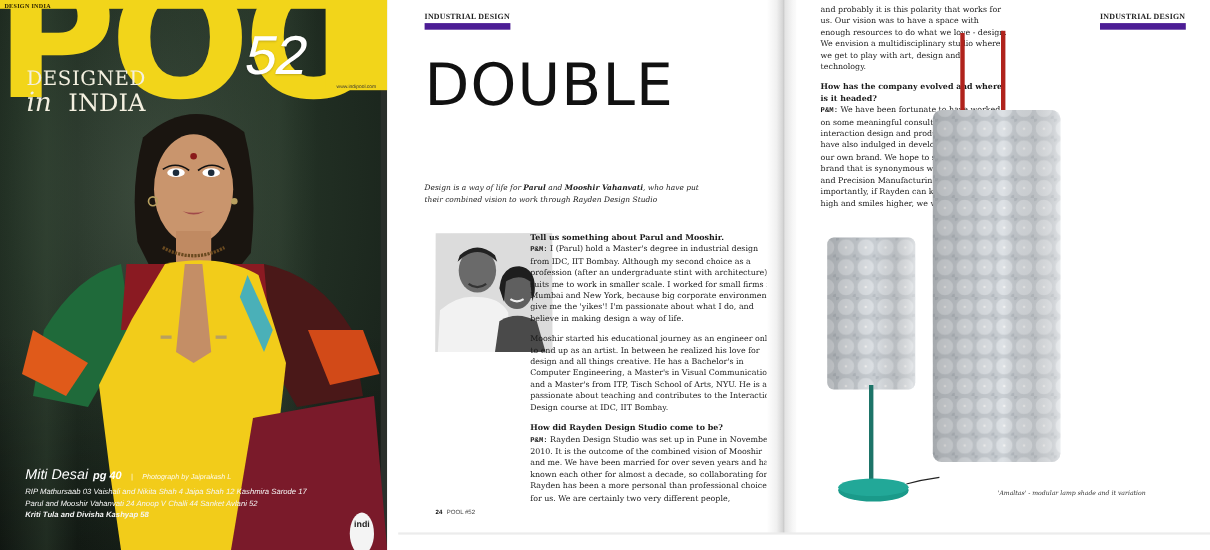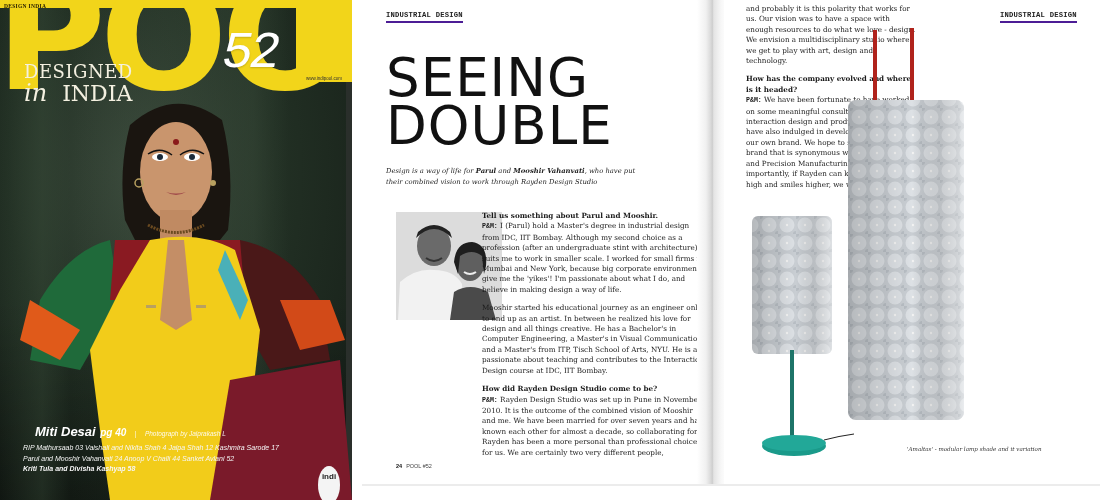--- a/index.html
+++ b/index.html
@@ -20,35 +20,35 @@
   .masthead-l-ext{position:absolute;left:296px;top:0;width:56px;height:82px;background:#f2d51a;z-index:2;}
   .issue-no{position:absolute;left:222px;top:28px;font-family:Liberation Mono, monospace;font-style:italic;font-size:52px;color:#fff;z-index:5;letter-spacing:-4px;line-height:1;text-shadow:0 1px 2px rgba(0,0,0,.2);}
   .url{position:absolute;left:306px;top:76px;font-family:"Liberation Sans",sans-serif;font-size:4.5px;color:#333;z-index:6;}
   .tagline{position:absolute;left:24px;top:62px;z-index:5;color:#f4f0e0;font-family:"DejaVu Serif",serif;}
   .tagline .t1{display:block;font-size:18px;letter-spacing:.5px;line-height:20px;}
   .tagline .t2{display:block;font-size:22px;line-height:22px;}
   .tagline .t2 i{font-size:24px;margin-right:15px;}
 
   .figure{position:absolute;left:0;top:0;width:352px;height:500px;z-index:3;}
   .cover-feature{position:absolute;left:23px;top:422px;z-index:6;color:#fff;font-family:"Liberation Sans",sans-serif;font-style:italic;white-space:nowrap;}
-  .cover-feature .name{font-size:13px;font-weight:bold;margin-left:12px;}
+  .cover-feature .name{font-size:13px;font-weight:normal;}
   .cover-feature .pg{font-size:10px;font-weight:bold;}
   .cover-feature .credit{font-size:6.5px;font-weight:normal;margin-left:4px;opacity:.9;}
   .cover-lines{position:absolute;left:23px;top:443px;z-index:6;color:#f6f6f6;font-family:"Liberation Sans",sans-serif;font-style:italic;font-size:7px;line-height:10.5px;white-space:nowrap;}
   .indi-logo{position:absolute;left:318px;top:466px;width:22px;height:38px;border-radius:50%;background:#f4f4f4;color:#222;font-family:"Liberation Sans",sans-serif;font-weight:bold;font-size:8px;text-align:center;line-height:22px;z-index:6;}
 
   
   .spread{position:absolute;left:352px;top:0;width:748px;height:500px;background:#fff;}
   .page-left{position:absolute;left:10px;top:0;width:348px;height:485px;background:#ffffff;}
   .gutter{position:absolute;left:345px;top:0;width:30px;height:485px;
     background:linear-gradient(90deg,#ffffff 0%,#f0f0f0 30%,#d6d6d6 48%,#c8c8c8 50%,#e4e4e4 56%,#f7f7f7 80%,#ffffff 100%);}
   .page-right{position:absolute;left:372px;top:0;width:376px;height:485px;background:#fff;}
   .page-shadow-bottom{position:absolute;left:10px;top:484px;width:738px;height:2px;background:#ececec;}
 
-  .section-label{position:absolute;font-family:Liberation Mono, monospace;font-weight:bold;font-size:7.2px;letter-spacing:.2px;color:#222;padding-bottom:2px;border-bottom:2px solid #4c1d95;}
+  .section-label{position:absolute;font-family:Liberation Serif, serif;font-weight:bold;font-size:7.2px;letter-spacing:.2px;color:#222;padding-bottom:2px;border-bottom:6px solid #4c1d95;}
   .section-label.left{left:24px;top:11px;}
   .section-label.right{left:276px;top:11px;}
 
   .headline{position:absolute;left:24px;top:54px;font-family:"DejaVu Sans",sans-serif;font-size:53px;line-height:48px;letter-spacing:1px;color:#111;font-weight:normal;}
   .headline span{display:block;}
   .standfirst{position:absolute;left:24px;top:166px;width:260px;font-family:"DejaVu Serif",serif;font-style:italic;font-size:6.8px;line-height:11px;color:#222;}
   .standfirst b{font-weight:bold;font-style:italic;}
 
   .portrait{position:absolute;left:34px;top:212px;width:106px;height:108px;overflow:hidden;
     background:linear-gradient(160deg,#e8e8e8 0%,#cfcfcf 40%,#a8a8a8 100%);}
@@ -140,21 +140,20 @@
   <div class="indi-logo">indi</div>
   <div class="cover-edge"></div>
 </div>
 
 <div class="spread">
 
   <div class="page-left">
     <div class="section-label left">INDUSTRIAL DESIGN</div>
 
     <h1 class="headline">
-      <span>SEEING</span>
       <span>DOUBLE</span>
     </h1>
 
     <p class="standfirst"><span>Design is a way of life for </span><b>Parul</b><span> and </span><b>Mooshir Vahanvati</b><span>, who have put their combined vision to work through Rayden Design Studio</span></p>
 
     <div class="portrait">
       <svg width="106" height="108" viewBox="0 0 106 108">
         <rect width="106" height="108" fill="#dcdcdc"></rect>
 
         <ellipse cx="38" cy="34" rx="17" ry="20" fill="#6a6a6a"></ellipse>

